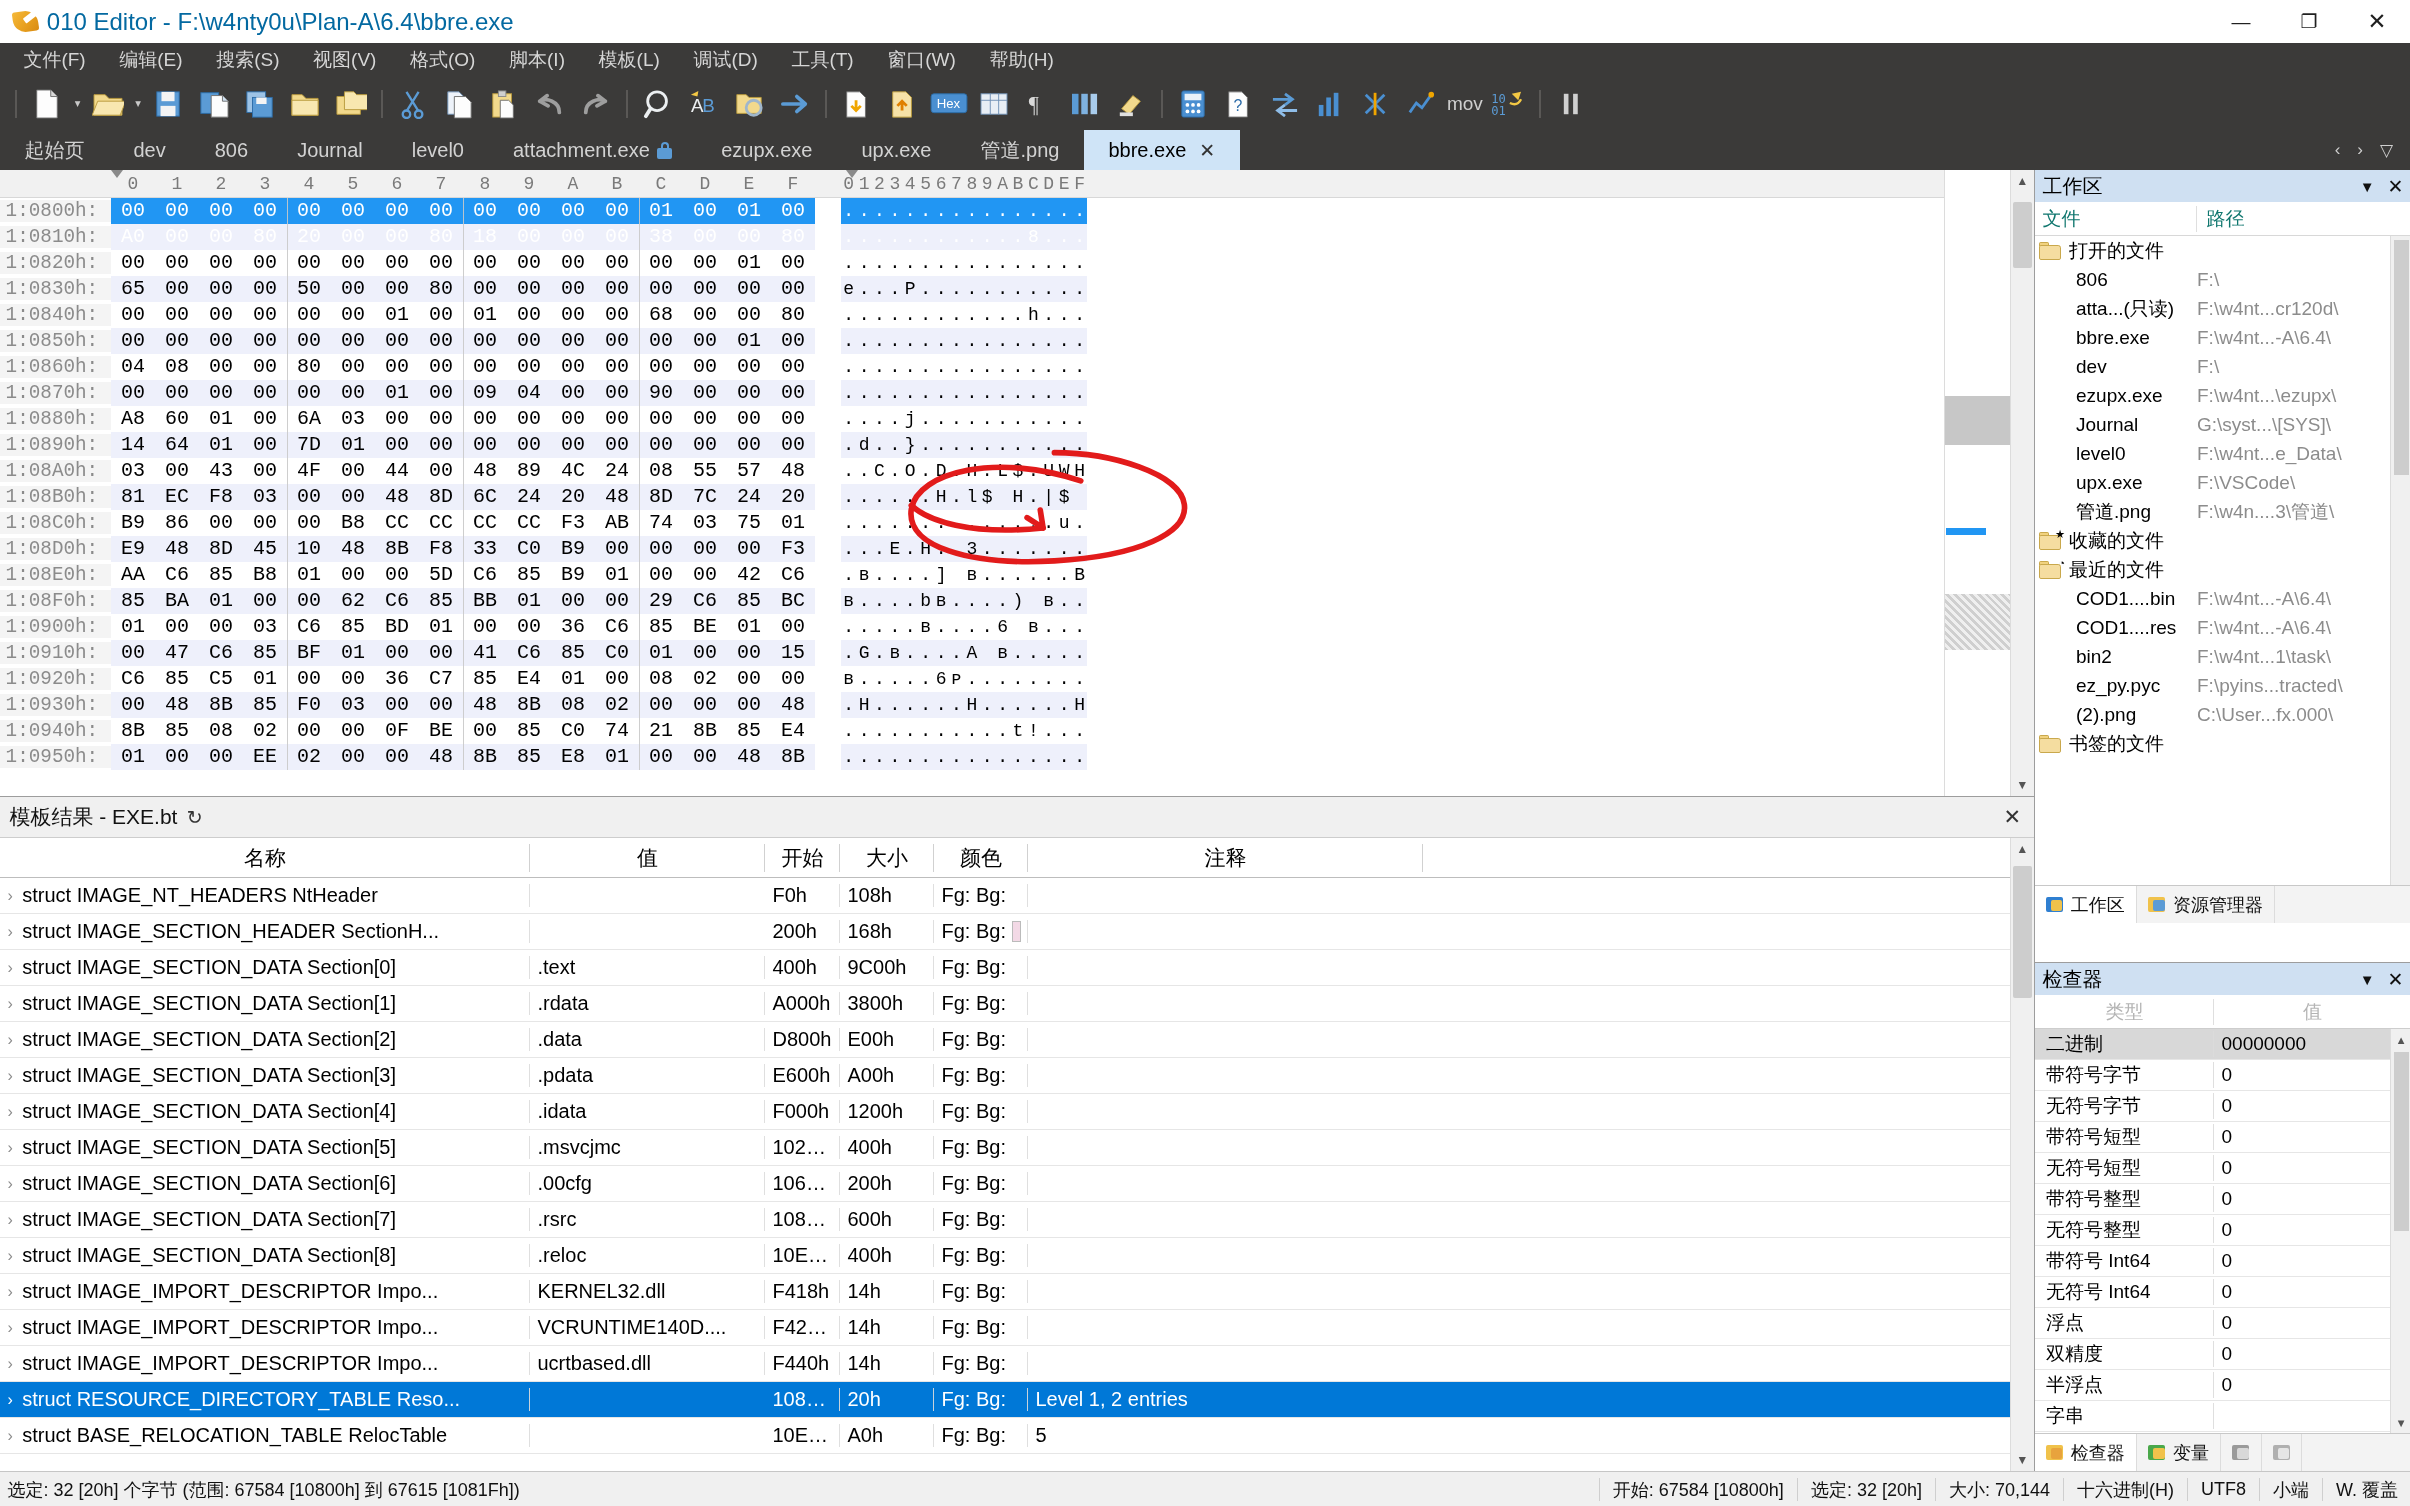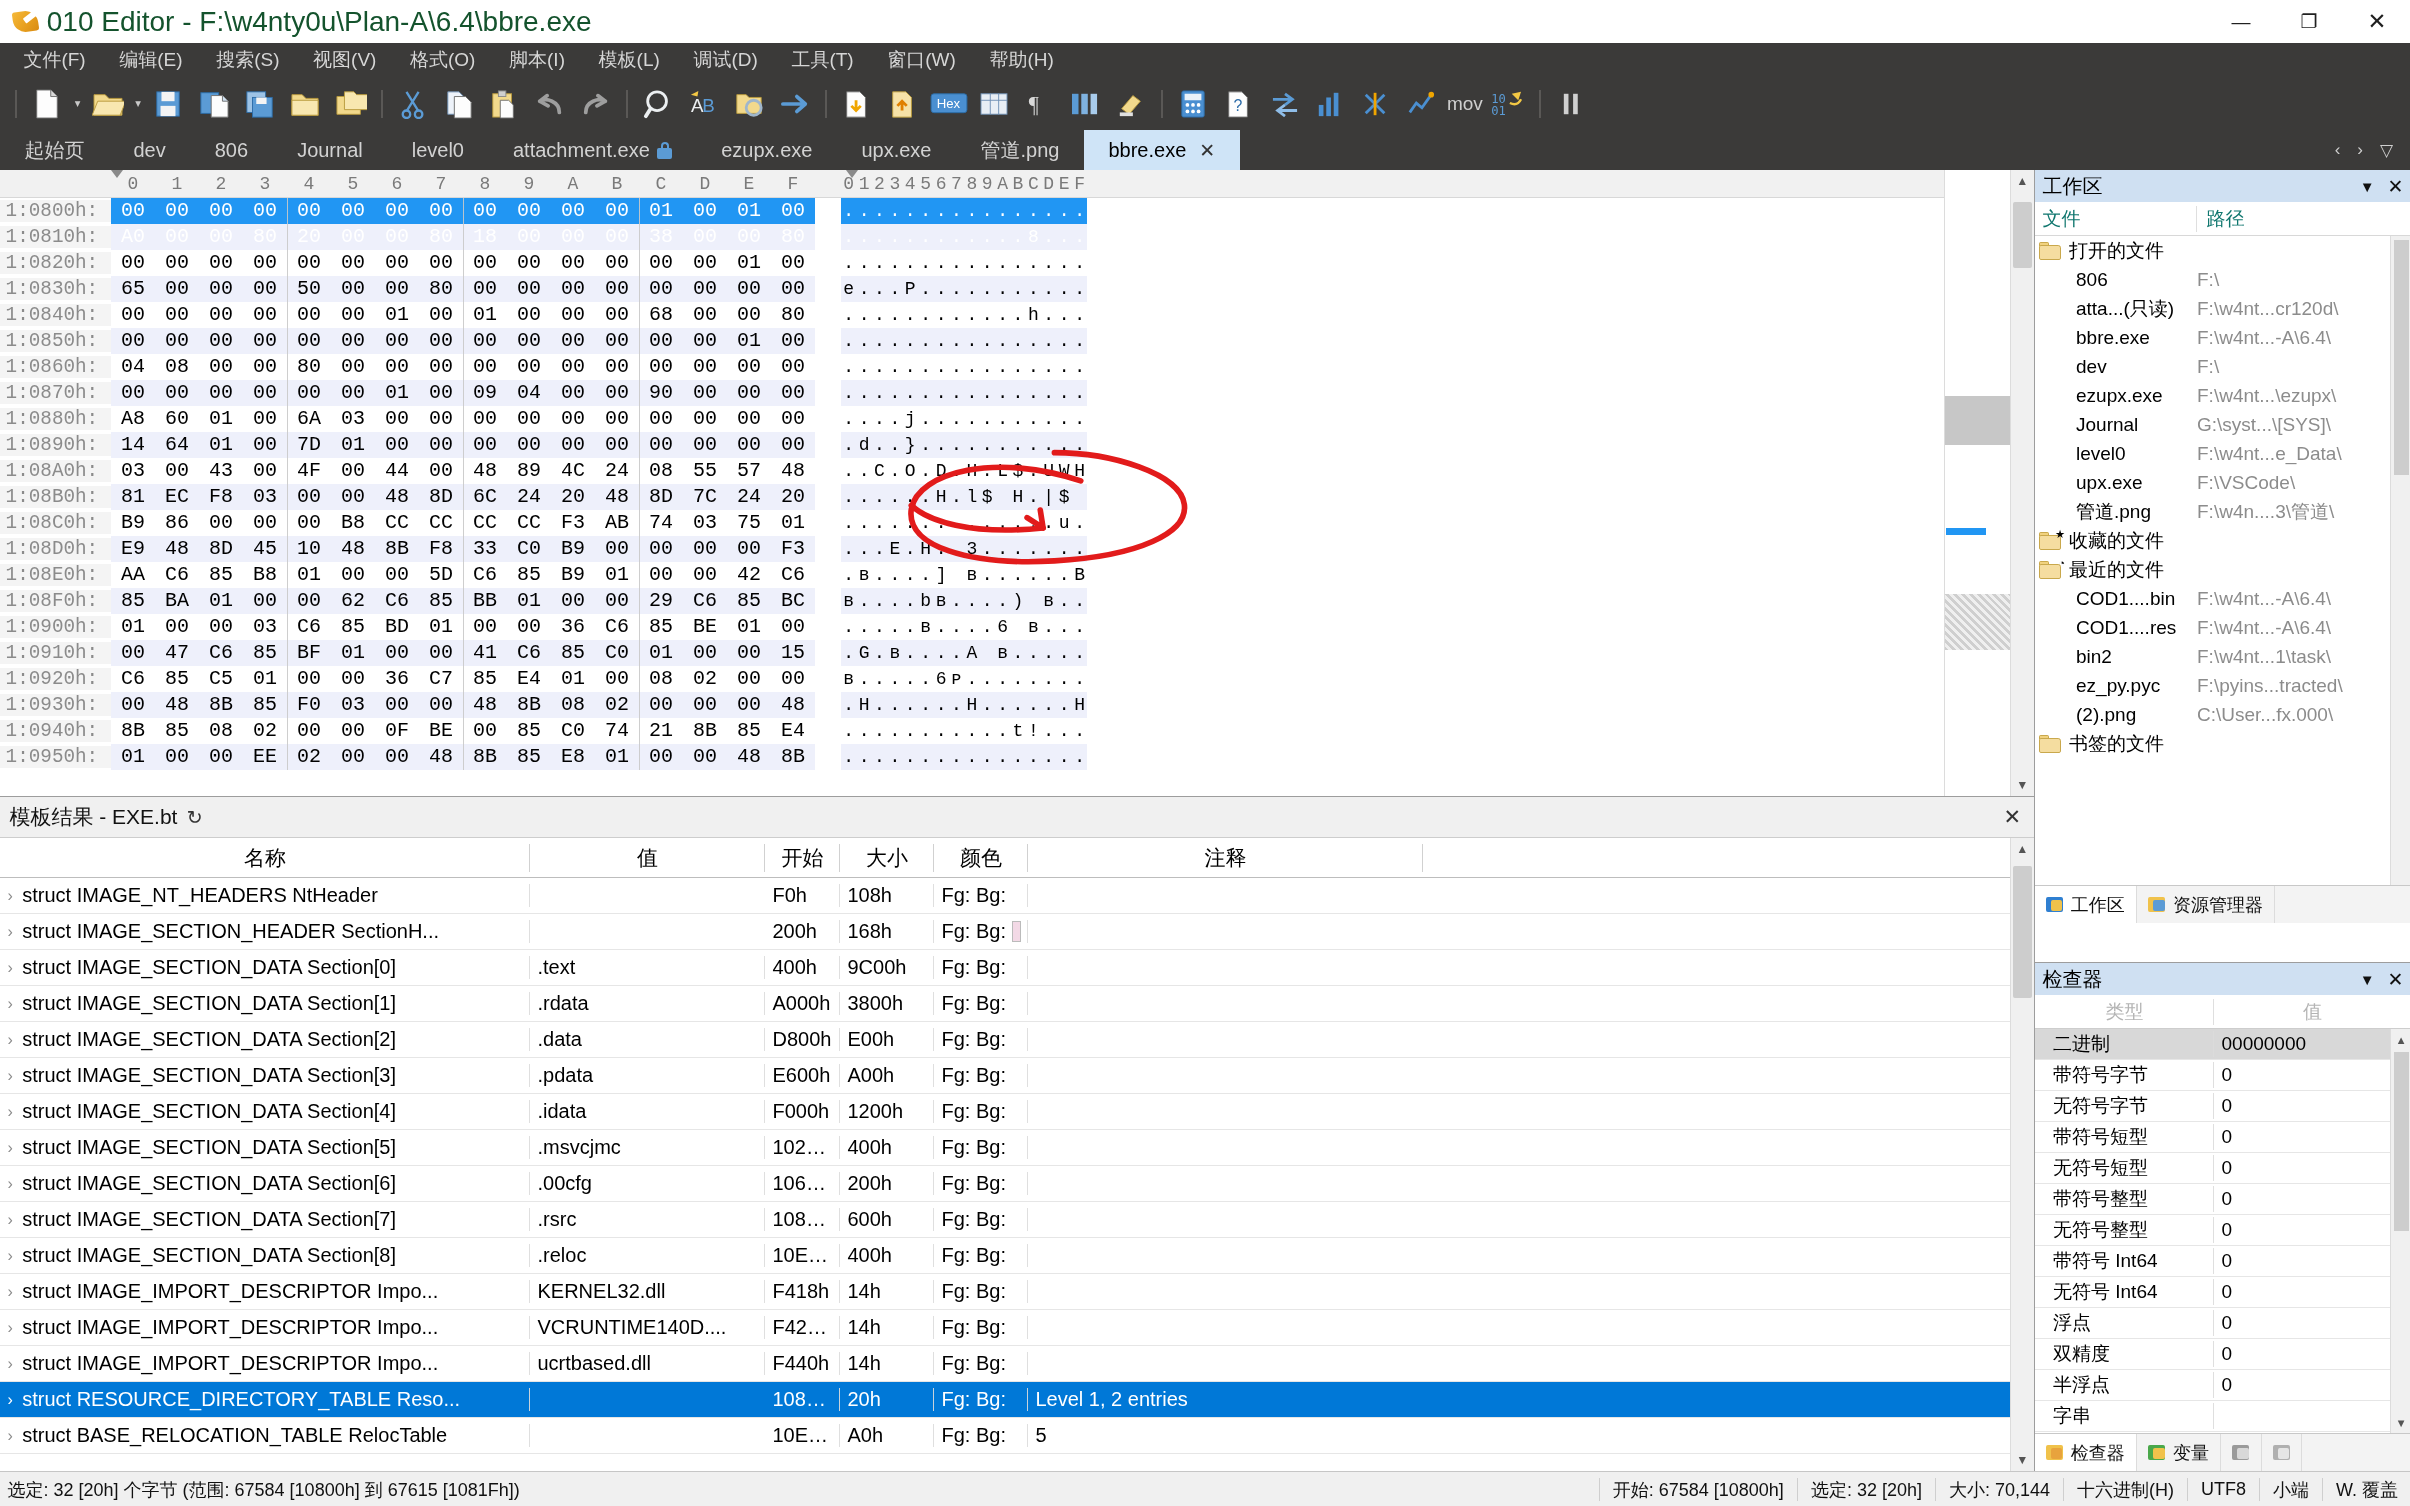--- a/index.html
+++ b/index.html
@@ -16,21 +16,21 @@
   .title-icon { width:28px; height:28px; margin:0 7.5px 0 11.3px; position:relative; flex:none; }
   .title-icon .pencil {
     position:absolute; left:1.9px; top:3.8px; width:24.5px; height:21px;
     background:linear-gradient(135deg,#f5b93a 0%,#e8a01f 55%,#d98b12 100%);
     border-radius:2.8px 13px 2.8px 13px; transform:rotate(-8deg);
   }
   .title-icon .nib {
     position:absolute; left:12.2px; top:6.6px; width:14px; height:5.6px; background:#ffffff;
     transform:rotate(-38deg); border-radius:0.9px;
   }
-  .title-text { font-size:28px; color:#14532d; letter-spacing:0px; }
+  .title-text { font-size:24px; color:#0369a1; letter-spacing:0px; }
   .win-btns { margin-left:auto; display:flex; height:43px; }
   .win-btn { width:68px; height:43px; display:flex; align-items:center; justify-content:center; color:#202020; font-size:19px; }
   .win-btn.close-btn { font-size:22.6px; }
 
   
   .menubar { height:34px; background:#3b3a39; display:flex; align-items:center; padding-left:9.4px; flex:none; }
   .menu-item { color:#d6d6d6; font-size:19px; padding:3.8px 14px; margin-right:5.6px; }
 
   
   .toolbar { height:53px; background:#3b3a39; display:flex; align-items:center; padding-left:7.5px; flex:none; }
@@ -149,21 +149,21 @@
   .tabico .b { position:absolute; left:4.7px; top:2.8px; right:0.9px; bottom:0.9px; background:#f0c24b; border-radius:1.9px; }
 
   .insp { flex:1; display:flex; flex-direction:column; min-height:0; border-top:0.9px solid #9d9d9d;margin-top:39px; }
   .insp-cols { height:34px; display:flex; align-items:center; border-bottom:0.9px solid #cdcdcd; font-size:19px; color:#b4b4b4; flex:none; }
   .insp-cols .c1 { width:179px; text-align:center; box-shadow:inset -0.9px 0 0 #dcdcdc; }
   .insp-cols .c2 { flex:1; text-align:center; }
   .insp-body { flex:1; display:flex; min-height:0; overflow:hidden; }
   .insp-list { flex:1; }
   .irow { display:flex; height:31px; align-items:center; font-size:19px; border-bottom:0.9px solid #e6e6e6; }
   .irow.hl { background:#d8d8d8; }
-  .irow .t { width:179px; padding-left:18px; box-shadow:inset -0.9px 0 0 #dcdcdc; white-space:nowrap; overflow:hidden; }
+  .irow .t { width:179px; padding-left:11px; box-shadow:inset -0.9px 0 0 #dcdcdc; white-space:nowrap; overflow:hidden; }
   .irow .v { flex:1; padding-left:7.5px; white-space:nowrap; overflow:hidden; }
   .insp-sb { width:21px; flex:none; background:#f0f0f0; border-left:0.9px solid #dcdcdc; position:relative; }
   .insp-sb .arrow { height:21px; display:flex; align-items:center; justify-content:center; color:#555; font-size:11.3px; }
   .insp-sb .thumb { position:absolute; left:2.8px; width:15px; background:#cdcdcd; }
   .insp-tabs { height:38px; display:flex; align-items:stretch; border-top:0.9px solid #c8c8c8; background:#f3f3f3; flex:none; }
 
   
   .statusbar { height:36px; background:#f0f0f0; border-top:0.9px solid #c6c6c6; display:flex; align-items:center; font-size:18px; color:#111; flex:none; }
   .st-left { padding-left:7.5px; }
   .st-right { margin-left:auto; display:flex; align-items:center; height:36px; }

